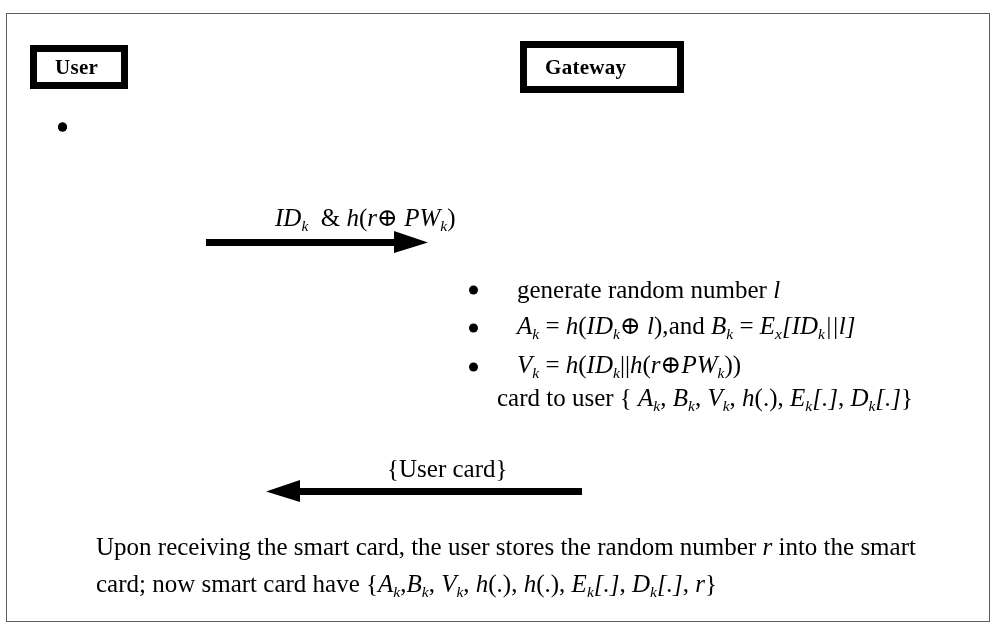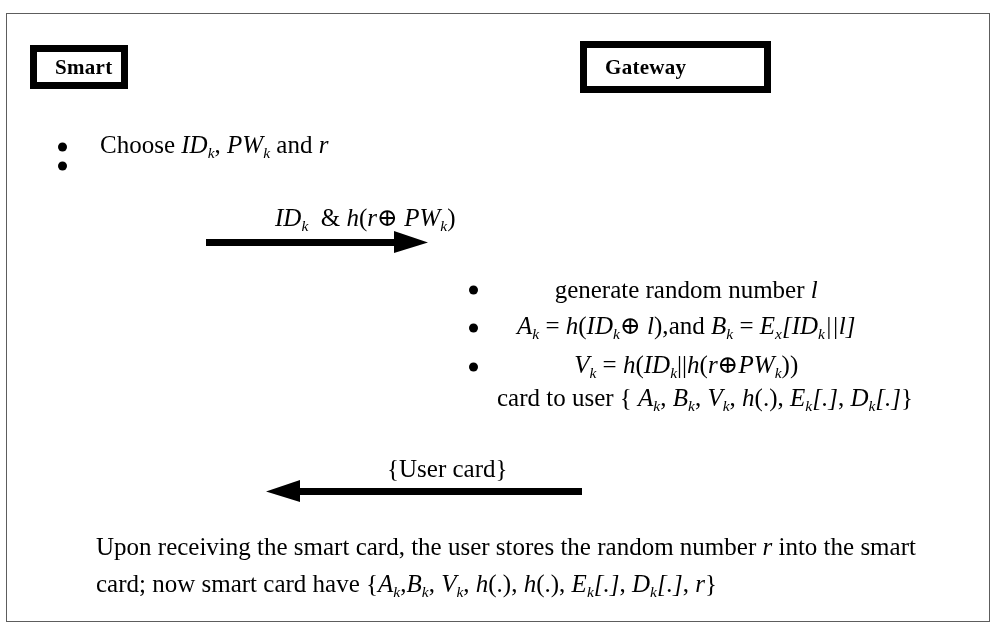--- a/index.html
+++ b/index.html
@@ -42,21 +42,21 @@
     display: flex;
     align-items: center;
   }
   .role-box .role-label {
     font-weight: bold;
     font-size: 21px;
     letter-spacing: 0.3px;
     padding-left: 18px;
   }
   #role-user  { left: 30px;  top: 45px; width: 98px;  height: 44px; }
-  #role-gw    { left: 580px; top: 41px; width: 191px; height: 52px; align-items: center; }
+  #role-gw    { left: 520px; top: 41px; width: 164px; height: 52px; align-items: center; }
 
   
   .bullet-list {
     position: absolute;
     margin: 0;
     padding: 0;
     list-style: none;
   }
   .bullet-list li {
     position: relative;
@@ -71,21 +71,21 @@
     top: 50%;
     transform: translateY(-50%);
     width: 9px;
     height: 9px;
     border-radius: 50%;
     background: #000000;
   }
 
   #user-steps    { left: 44px;  top: 127px; }
   #gateway-steps { left: 455px; top: 272px; }
-  #gateway-steps li { padding-left: 62px; text-align: center; }
+  #gateway-steps li { padding-left: 62px; }
 
   
   .para {
     position: absolute;
     font-size: 25px;
     line-height: 36px;
     white-space: nowrap;
   }
   #gw-note {
     left: 455px;
@@ -130,31 +130,30 @@
   .op { font-style: normal; }
 </style>
 </head>
 <body>
 
 <div id="canvas">
 
   <div class="outer-frame"></div>
 
   <div class="role-box" id="role-user">
-    <span class="role-label">Smart</span>
+    <span class="role-label">User</span>
   </div>
 
   <div class="role-box" id="role-gw">
     <span class="role-label">Gateway</span>
   </div>
 
   <ul class="bullet-list" id="user-steps">
     <li>
       <span class="dot"></span>
-      <span>Choose <i>ID</i><sub>k</sub>, <i>PW</i><sub>k</sub> and <i>r</i></span>
     </li>
     <li>
       <span class="dot"></span>
     </li>
   </ul>
 
   <div class="msg-label" id="label-req">
     <i>ID</i><sub>k</sub>&nbsp; <span class="op">&amp;</span> <i>h</i>(<i>r</i><span class="op">⊕</span> <i>PW</i><sub>k</sub>)
   </div>
   <div class="arrow" id="arrow-req">

